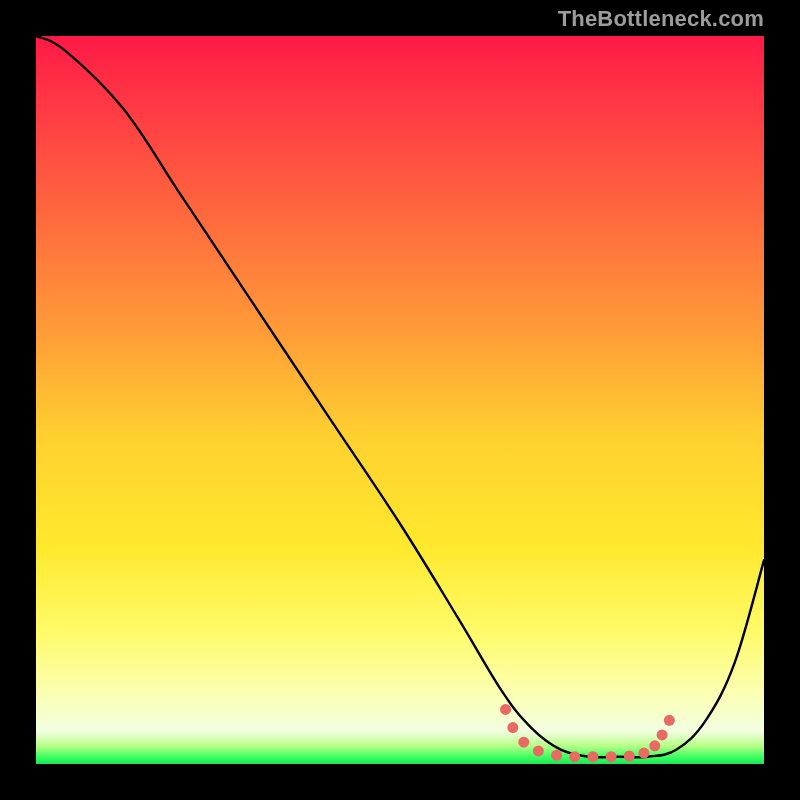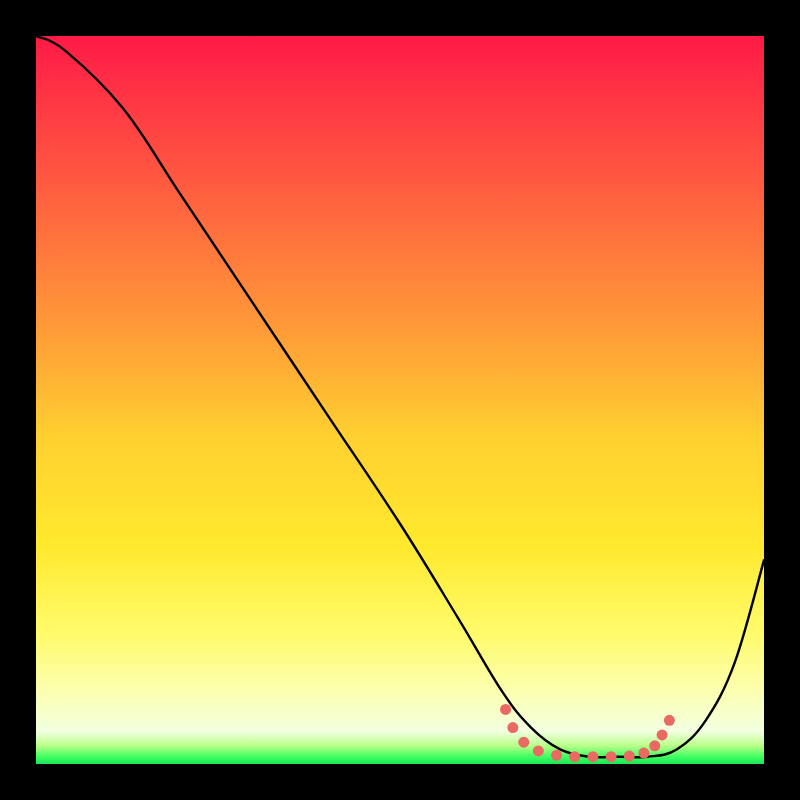--- a/index.html
+++ b/index.html
@@ -36,20 +36,21 @@
     color: #9c9c9c;
     letter-spacing: 0.2px;
   }
   svg { display: block; }
 </style>
 </head>
 <body>
 
 <div class="frame">
 
+  <div class="watermark">TheBottleneck.com</div>
 
   <div class="plot-area">
     <svg id="chart-svg" width="728" height="728" viewBox="0 0 728 728">
       <defs>
         <linearGradient id="bg-grad" x1="0" y1="0" x2="0" y2="1">
             <stop offset="0%" stop-color="#ff1a46"></stop>
             <stop offset="10%" stop-color="#ff3a44"></stop>
             <stop offset="25%" stop-color="#ff6a3e"></stop>
             <stop offset="40%" stop-color="#ff9a38"></stop>
             <stop offset="55.00000000000001%" stop-color="#ffd030"></stop>

